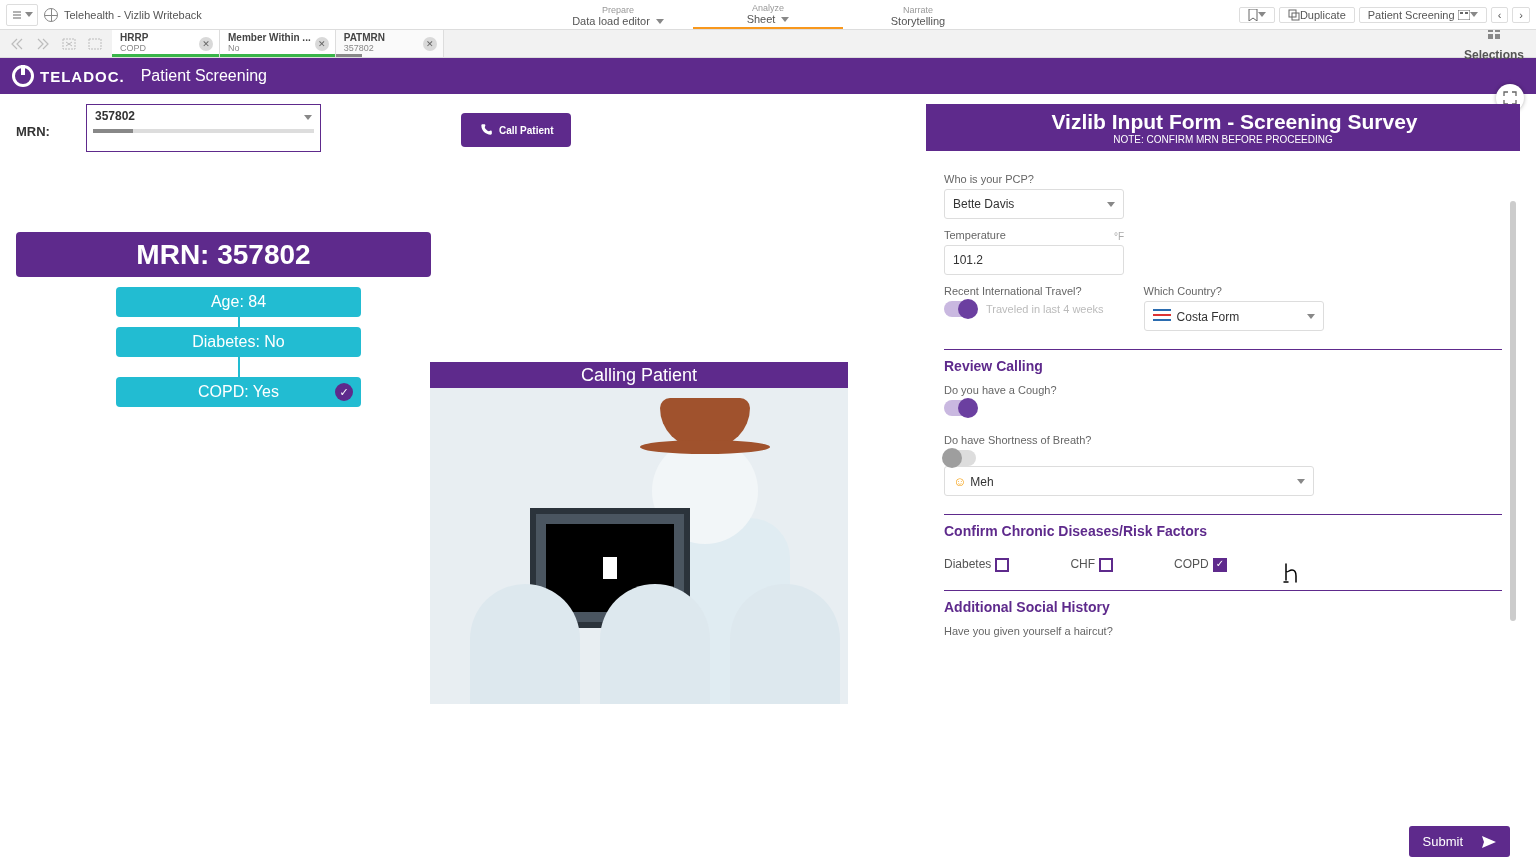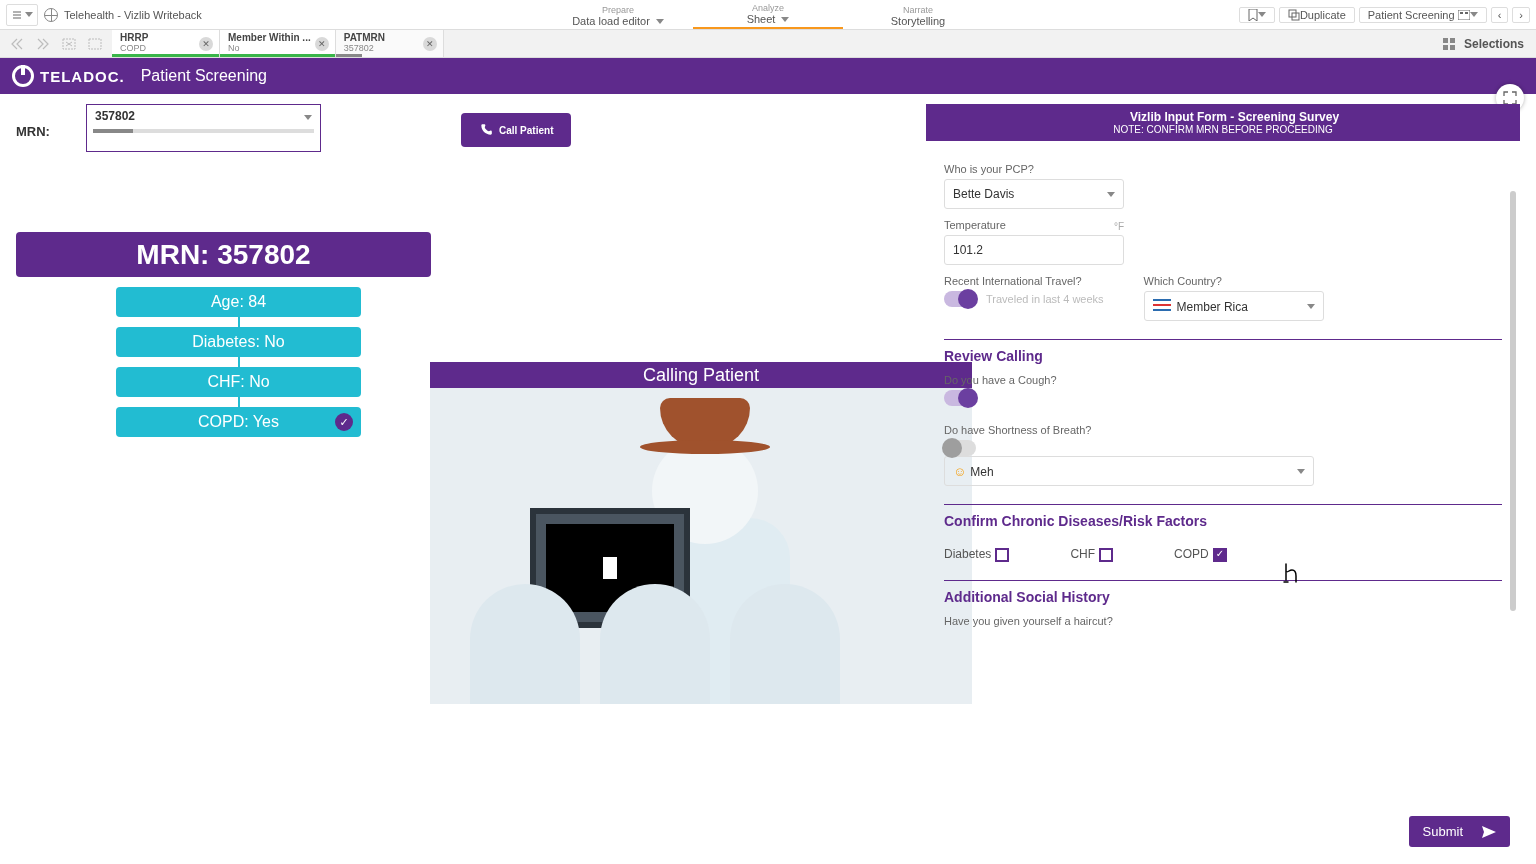--- a/index.html
+++ b/index.html
@@ -31,21 +31,21 @@
   .caret{width:0;height:0;border-left:4px solid transparent;border-right:4px solid transparent;border-top:5px solid #888;}
   
   .sel-bar{height:28px;background:#F2F2F2;border-bottom:1px solid var(--gray-border);display:flex;align-items:center;}
   .sel-icons{display:flex;align-items:center;gap:4px;padding:0 6px;}
   .sel-icon{width:22px;height:22px;display:flex;align-items:center;justify-content:center;opacity:.5;}
   .sel-chip{position:relative;height:100%;min-width:108px;padding:2px 24px 0 8px;border-right:1px solid var(--gray-border);background:#fff;}
   .sel-chip .t{font-size:10px;font-weight:bold;color:#444;}
   .sel-chip .v{font-size:9px;color:#888;}
   .sel-chip .close{position:absolute;right:6px;top:50%;transform:translateY(-50%);width:14px;height:14px;border-radius:50%;background:#D9D9D9;color:#666;font-size:9px;display:flex;align-items:center;justify-content:center;}
   .sel-chip .bar{position:absolute;left:0;bottom:0;height:3px;background:#3AB54A;}
-  .sel-right{margin-left:auto;display:flex;align-items:center;gap:8px;padding-right:12px;font-size:12px;color:#555;}
+  .sel-right{margin-left:auto;display:flex;align-items:center;gap:8px;padding-right:12px;font-size:12px;color:#555;flex-direction:column;}
   
   .app-banner{height:36px;background:var(--purple);color:#fff;display:flex;align-items:center;padding:0 12px;gap:16px;}
   .logo{display:flex;align-items:center;gap:6px;font-weight:bold;font-size:15px;letter-spacing:1px;}
   .logo-mark{width:22px;height:22px;border:3px solid #fff;border-radius:50%;position:relative;}
   .logo-mark::after{content:"";position:absolute;width:4px;height:10px;background:#fff;left:50%;transform:translateX(-50%);top:-3px;}
   .app-title{font-size:16px;}
   
   .fs-btn{position:absolute;right:12px;top:84px;width:28px;height:28px;border-radius:50%;background:#fff;box-shadow:0 0 4px rgba(0,0,0,.3);display:flex;align-items:center;justify-content:center;}
   
   .content{position:relative;padding:10px 16px 0 16px;display:flex;height:calc(100% - 94px);}
@@ -60,39 +60,39 @@
   .mrn-select .sbar{position:absolute;left:6px;right:6px;top:24px;height:4px;background:#DDD;}
   .mrn-select .sbar::before{content:"";position:absolute;left:0;top:0;bottom:0;width:18%;background:#888;}
   .call-button{margin-left:50px;margin-top:4px;height:34px;padding:0 18px;background:var(--purple);color:#fff;border:none;border-radius:4px;font-size:10px;font-weight:bold;display:flex;align-items:center;gap:6px;}
   
   .pinfo{margin-top:80px;margin-left:0;}
   .pinfo-main{background:var(--purple);color:#fff;width:415px;height:45px;border-radius:4px;display:flex;align-items:center;justify-content:center;font-size:28px;font-weight:bold;}
   .pinfo-sub{background:var(--teal);color:#fff;width:245px;height:30px;border-radius:4px;margin:10px 0 0 100px;display:flex;align-items:center;justify-content:center;font-size:16px;position:relative;}
   .pinfo-sub .check{position:absolute;right:8px;width:18px;height:18px;border-radius:50%;background:var(--purple);color:#fff;display:flex;align-items:center;justify-content:center;font-size:11px;}
   .vconnect{width:2px;height:10px;background:var(--teal);margin-left:222px;}
   
-  .call-panel{position:absolute;left:430px;top:268px;width:542px;}
+  .call-panel{position:absolute;left:430px;top:268px;width:418px;}
   .call-panel-head{background:var(--purple);color:#fff;text-align:center;font-size:18px;height:26px;line-height:26px;}
   .call-panel-img{height:316px;background:#E8EEF2;position:relative;overflow:hidden;}
   
   .hat{position:absolute;top:10px;left:230px;width:90px;height:50px;background:#A0522D;border-radius:10px 10px 40px 40px;}
   .hat::before{content:"";position:absolute;left:-20px;right:-20px;bottom:-6px;height:14px;background:#A0522D;border-radius:50%;}
   .head{position:absolute;top:50px;left:222px;width:106px;height:106px;border-radius:50%;background:#F2F6F8;}
   .body{position:absolute;top:130px;left:200px;width:160px;height:190px;background:#E0ECF2;border-radius:40px 40px 0 0;}
   .screen{position:absolute;top:120px;left:100px;width:160px;height:120px;background:#4A5560;border:6px solid #2B333B;}
   .screen-inner{position:absolute;inset:10px;background:#000;}
   .screen-fig{position:absolute;left:50%;top:50%;transform:translate(-50%,-50%);width:14px;height:22px;background:#fff;}
   .person{position:absolute;bottom:0;width:110px;height:120px;background:#DDE8EE;border-radius:55px 55px 0 0;}
   .person.p1{left:40px;}
   .person.p2{left:170px;}
   .person.p3{left:300px;}
   
   .form-panel{position:relative;border:0;height:100%;}
   .form-head{background:var(--purple);color:#fff;text-align:center;padding:6px 0;}
-  .form-head .t1{font-size:12px;font-weight:bold;padding-left:23px;}
+  .form-head .t1{font-size:21px;font-weight:bold;padding-left:23px;}
   .form-head .t2{font-size:10px;}
   .form-body{padding:12px 18px 60px 18px;height:calc(100% - 44px);overflow:hidden;font-size:12px;color:#555;position:relative;}
   .form-scroll-thumb{position:absolute;right:4px;top:50px;width:6px;height:420px;background:#CCC;border-radius:3px;}
   .flabel{font-size:11px;color:#666;margin:10px 0 4px;}
   .fselect,.finput{width:180px;height:30px;border:1px solid var(--gray-border);border-radius:3px;padding:0 8px;display:flex;align-items:center;justify-content:space-between;font-size:12px;color:#333;}
   .fselect.wide{width:370px;}
   .fselect .flag{width:18px;height:12px;display:inline-block;background:linear-gradient(#2b6cb0 0 20%,#fff 20% 40%,#d33 40% 60%,#fff 60% 80%,#2b6cb0 80% 100%);margin-right:6px;}
   .fselect .emo{color:#F59E0B;font-size:13px;margin-right:4px;}
   .row2{display:flex;gap:40px;}
   .toggle{width:32px;height:16px;border-radius:8px;background:#C9B8E0;position:relative;}
@@ -256,21 +256,20 @@
         <span>Call Patient</span>
       </button>
     </div>
 
     <div class="pinfo">
       <div class="pinfo-main">MRN: 357802</div>
       <div class="pinfo-sub">Age: 84</div>
       <div class="vconnect"></div>
       <div class="pinfo-sub" style="margin-top:0">Diabetes: No</div>
       <div class="vconnect"></div>
-      <div class="pinfo-sub" style="margin-top:0">CHF: No</div>
       <div class="vconnect"></div>
       <div class="pinfo-sub" style="margin-top:0">
         <span>COPD: Yes</span>
         <span class="check">✓</span>
       </div>
     </div>
 
     <div class="call-panel">
       <div class="call-panel-head">Calling Patient</div>
       <div class="call-panel-img">
@@ -316,21 +315,21 @@
           <div>
             <div class="flabel">Recent International Travel?</div>
             <div class="toggle-row">
               <div class="toggle on"></div>
               <span style="color:#BBB;font-size:11px">Traveled in last 4 weeks</span>
             </div>
           </div>
           <div>
             <div class="flabel">Which Country?</div>
             <div class="fselect">
-              <span><span class="flag"></span><span>Member Rica</span></span>
+              <span><span class="flag"></span><span>Costa Form</span></span>
               <span class="caret"></span>
             </div>
           </div>
         </div>
 
         <hr class="section-div">
         <div class="section-title">Review Calling</div>
 
         <div class="flabel">Do you have a Cough?</div>
         <div class="toggle on"></div>

